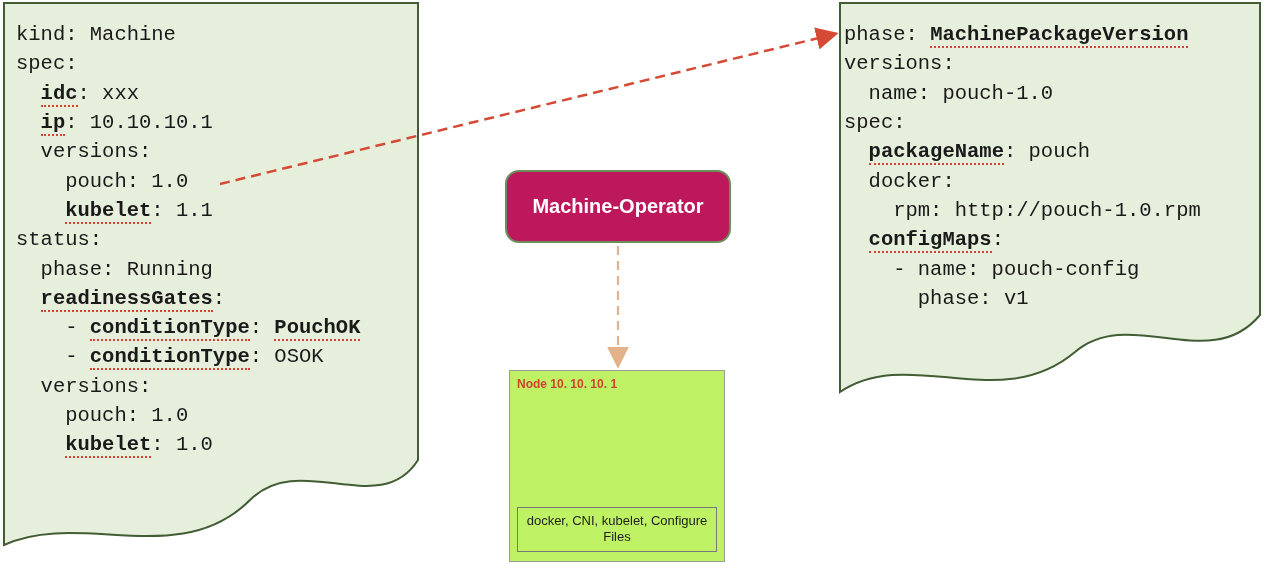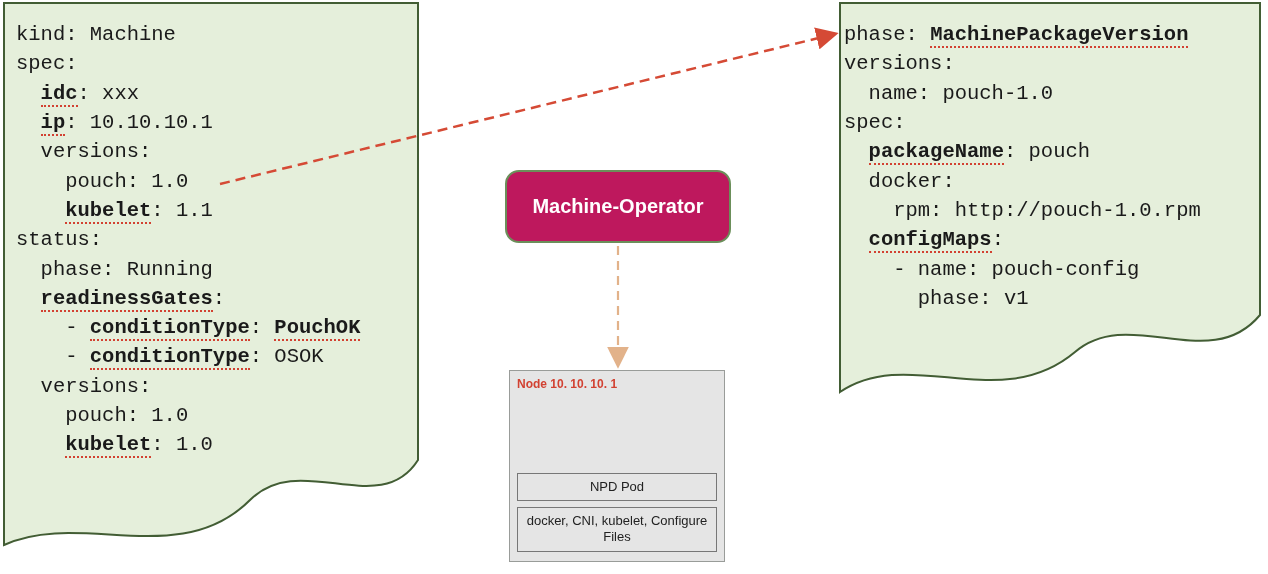--- a/index.html
+++ b/index.html
@@ -18,21 +18,21 @@
   .operator-box{
     position:absolute;
     left:505px;top:170px;width:226px;height:73px;
     background:#be185d;border:2px solid #6b8f5a;border-radius:14px;
     color:#fff;font-family:Arial,Helvetica,sans-serif;font-weight:bold;
     font-size:20px;display:flex;align-items:center;justify-content:center;
     box-sizing:border-box;
   }
   .node-box{
     position:absolute;left:509px;top:370px;width:216px;height:192px;
-    border:1.5px solid #999c99;background:#e5e5e5;box-sizing:border-box;
+    border:1.5px solid #999c99;background:#bef264;box-sizing:border-box;
     font-family:Arial,Helvetica,sans-serif;color:#222;
   }
   .node-title{color:#d24131;font-size:12px;font-weight:600;padding:6px 7px;}
   .node-slot{
     position:absolute;left:7px;right:7px;border:1.2px solid #777;
     font-size:13px;text-align:center;padding:5px 4px;line-height:1.25;
     box-sizing:border-box;
   }
   .node-slot.npd{top:102px;}
   .node-slot.comp{top:136px;}
@@ -94,17 +94,16 @@
 <span>  </span><span class="underline">configMaps</span><span>:</span>
 <span>    - name: pouch-config</span>
 <span>      phase: v1</span></div>
 
   <div class="operator-box">
     <span>Machine-Operator</span>
   </div>
 
   <div class="node-box">
     <div class="node-title">Node  10. 10. 10. 1</div>
-    <div class="node-slot npd">NPD Pod</div>
     <div class="node-slot comp">docker, CNI, kubelet, Configure Files</div>
   </div>
 
 </div>
 
 </body></html>

